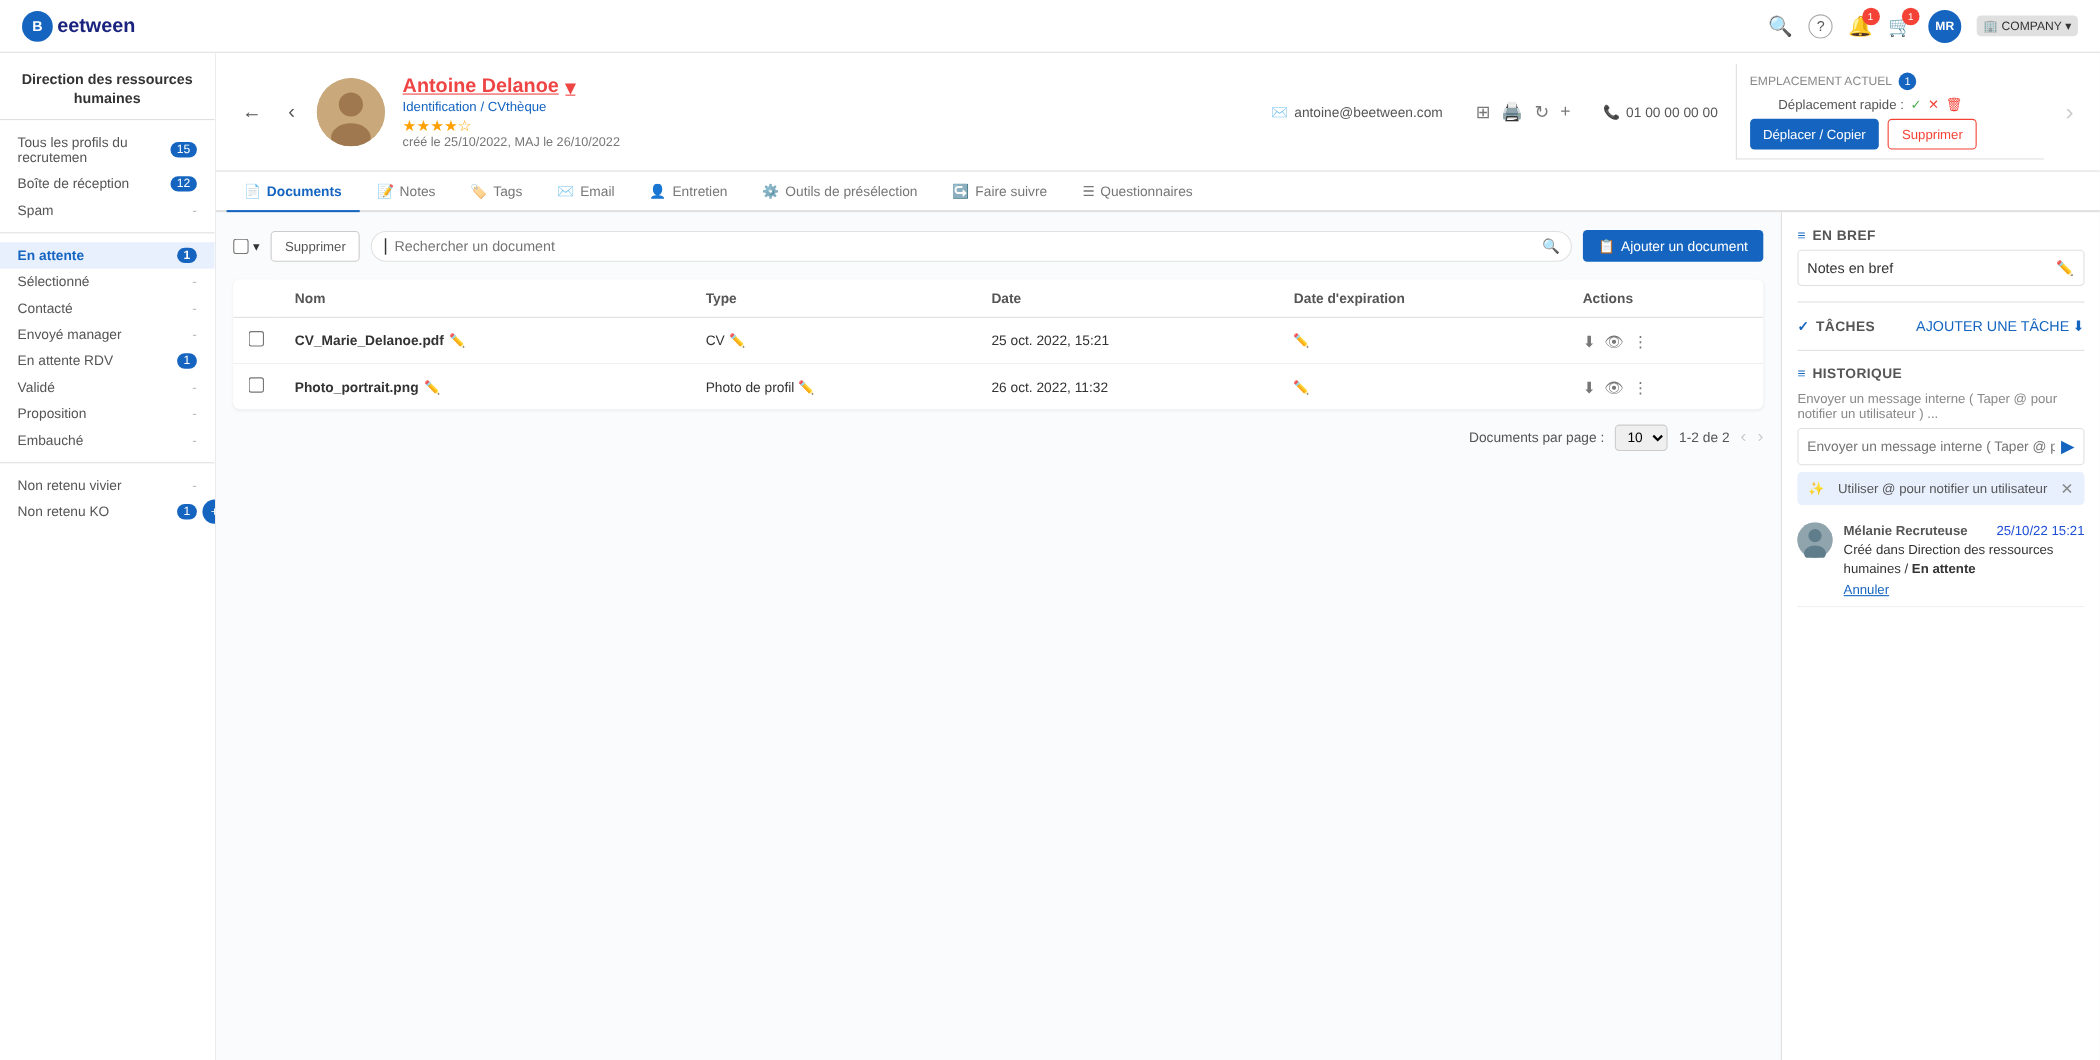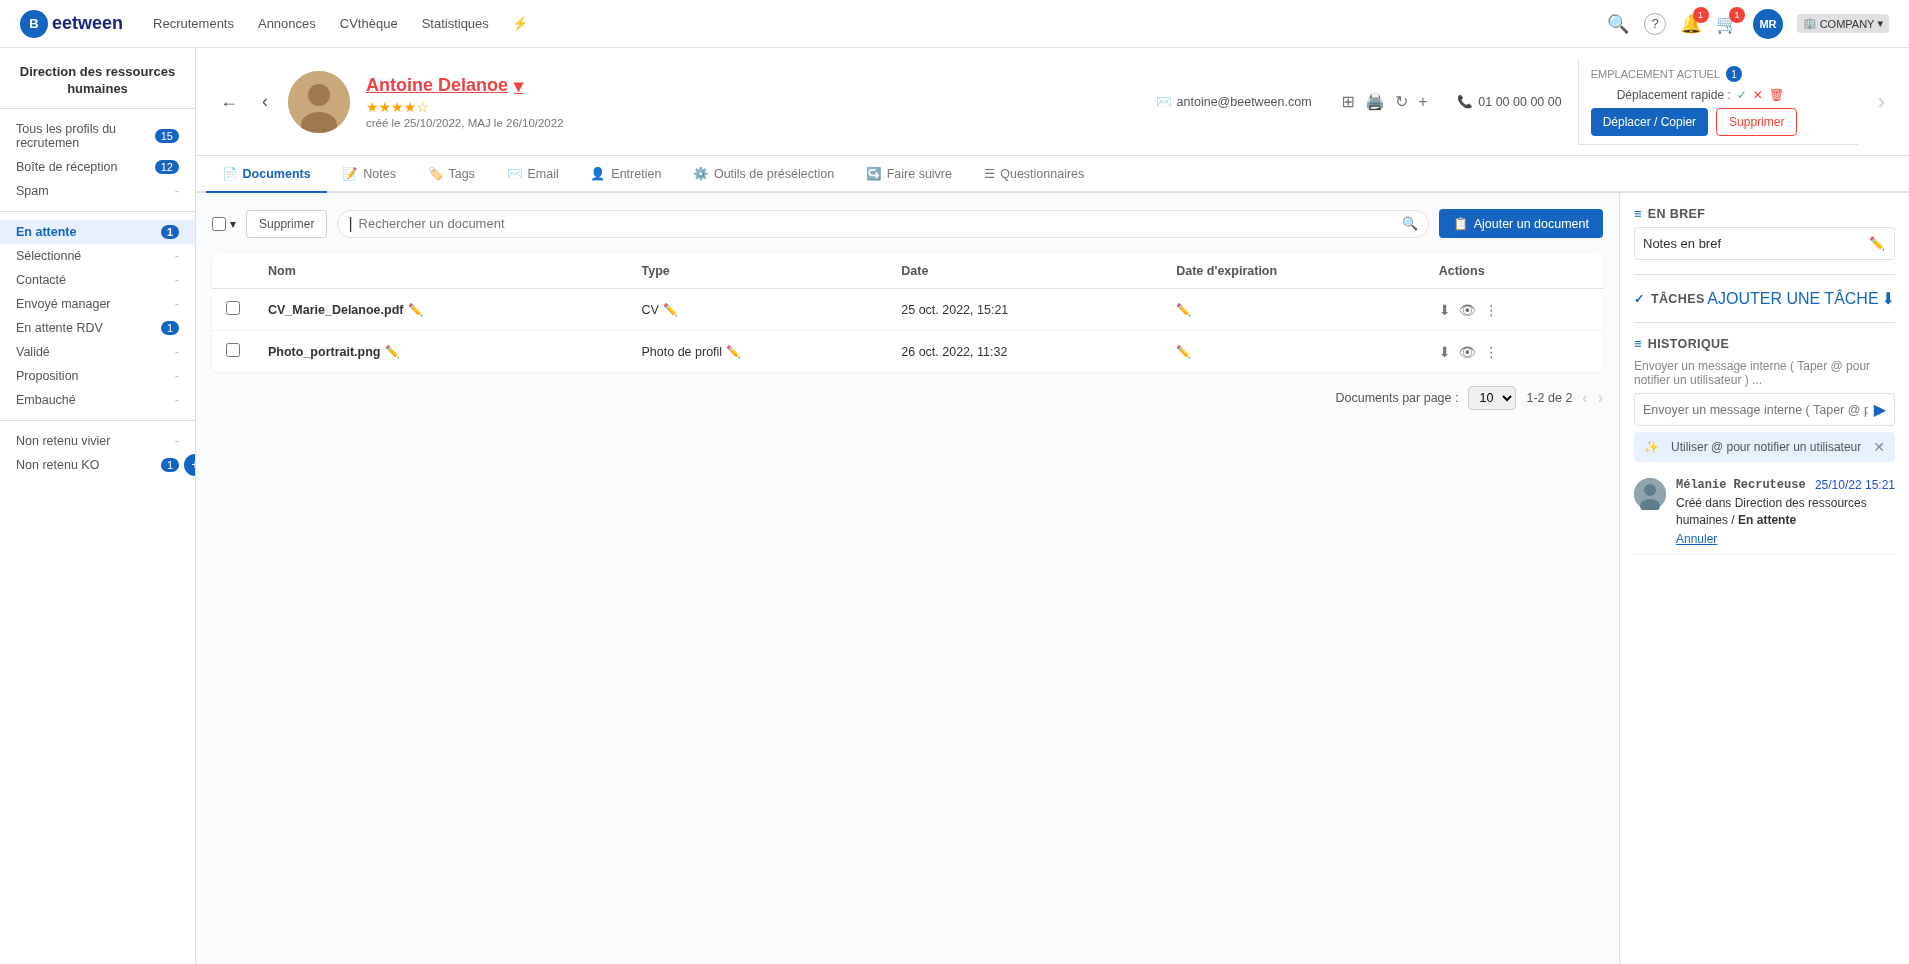--- a/index.html
+++ b/index.html
@@ -185,56 +185,49 @@
     }
 
     .panel-section-title {
       font-size: 12.5px; font-weight: 700; color: #555; display: flex; align-items: center; gap: 6px; text-transform: uppercase; letter-spacing: 0.4px;
     }
 
     .en-bref-box { border: 1px solid #e0e0e0; border-radius: 4px; padding: 8px; }
     .en-bref-header { display: flex; justify-content: space-between; align-items: center; }
 
     .taches-header { display: flex; justify-content: space-between; align-items: center; }
-    .add-task-link { color: #1565c0; font-size: 16px; cursor: pointer; display: flex; align-items: center; gap: 3px; }
+    .add-task-link { color: #1565c0; font-size: 13px; cursor: pointer; display: flex; align-items: center; gap: 3px; }
 
     .historique-input-row { display: flex; align-items: center; border: 1px solid #e0e0e0; border-radius: 4px; padding: 6px 8px; gap: 6px; }
     .historique-input { border: none; outline: none; flex: 1; font-size: 12.5px; color: #aaa; }
     .send-btn { color: #1565c0; font-size: 16px; cursor: pointer; }
 
     .hint-box { background: #e8f0fe; border-radius: 4px; padding: 7px 10px; font-size: 12px; color: #555; display: flex; align-items: center; justify-content: space-between; gap: 6px; }
     .hint-close { color: #888; cursor: pointer; font-size: 14px; }
 
     .history-entry { display: flex; gap: 10px; padding: 8px 0; border-bottom: 1px solid #f0f0f0; }
     .history-avatar { width: 32px; height: 32px; border-radius: 50%; background: #90a4ae; flex-shrink: 0; display: flex; align-items: center; justify-content: center; color: #fff; font-size: 13px; }
     .history-content { flex: 1; }
     .history-header { display: flex; justify-content: space-between; font-size: 12px; color: #555; margin-bottom: 3px; }
-    .history-name { font-weight: 600; font-family: Liberation Mono, monospace; }
+    .history-name { font-weight: 600; }
     .history-time { color: #1d4ed8; }
     .history-text { font-size: 12px; color: #333; line-height: 1.4; }
     .history-text strong { font-weight: 700; }
     .history-link { color: #1565c0; cursor: pointer; font-size: 12px; text-decoration: underline; margin-top: 3px; display: inline-block; }
 
     
     .blue-dot { width: 22px; height: 22px; background: #1565c0; border-radius: 50%; display: flex; align-items: center; justify-content: center; color: #fff; font-size: 12px; cursor: pointer; margin-left: 4px; }
   </style>
 </head>
 <body>
 
 <nav class="topnav">
   <div class="topnav-logo">
     <div class="logo-circle">B</div>
     <span class="logo-text">eetween</span>
-  </div>
-  <div class="topnav-menu">
-    <a class="topnav-menu-item">Recrutements</a>
-    <a class="topnav-menu-item">Annonces</a>
-    <a class="topnav-menu-item">CVthèque</a>
-    <a class="topnav-menu-item">Statistiques</a>
-    <a class="topnav-menu-item">⚡</a>
   </div>
   <div class="topnav-right">
     <span class="topnav-icon">🔍</span>
     <span class="topnav-icon" style="border:1.5px solid #aaa;border-radius:50%;width:22px;height:22px;display:flex;align-items:center;justify-content:center;font-size:13px;">?</span>
     <span class="topnav-icon topnav-badge" style="position:relative;">
       🔔
       <span class="badge">1</span>
     </span>
     <span class="topnav-icon topnav-badge" style="position:relative;">
       🛒
@@ -325,20 +318,21 @@
           <circle cx="31" cy="31" r="31" fill="#c9a87c"></circle>
           <circle cx="31" cy="24" r="11" fill="#a07850"></circle>
           <ellipse cx="31" cy="54" rx="18" ry="13" fill="#a07850"></ellipse>
         </svg>
       </div>
       <div class="candidate-info">
         <div class="candidate-name">
           <span>Antoine Delanoe</span>
           <span>▾</span>
         </div>
+        <div class="candidate-link">Identification / CVthèque</div>
         <div class="candidate-meta">
           <span class="stars">★★★★☆</span>
         </div>
         <div class="candidate-meta">créé le 25/10/2022, MAJ le 26/10/2022</div>
       </div>
 
       <div class="candidate-contact">
         <div class="contact-item">
           <span>✉️</span>
           <span>antoine@beetween.com</span>

